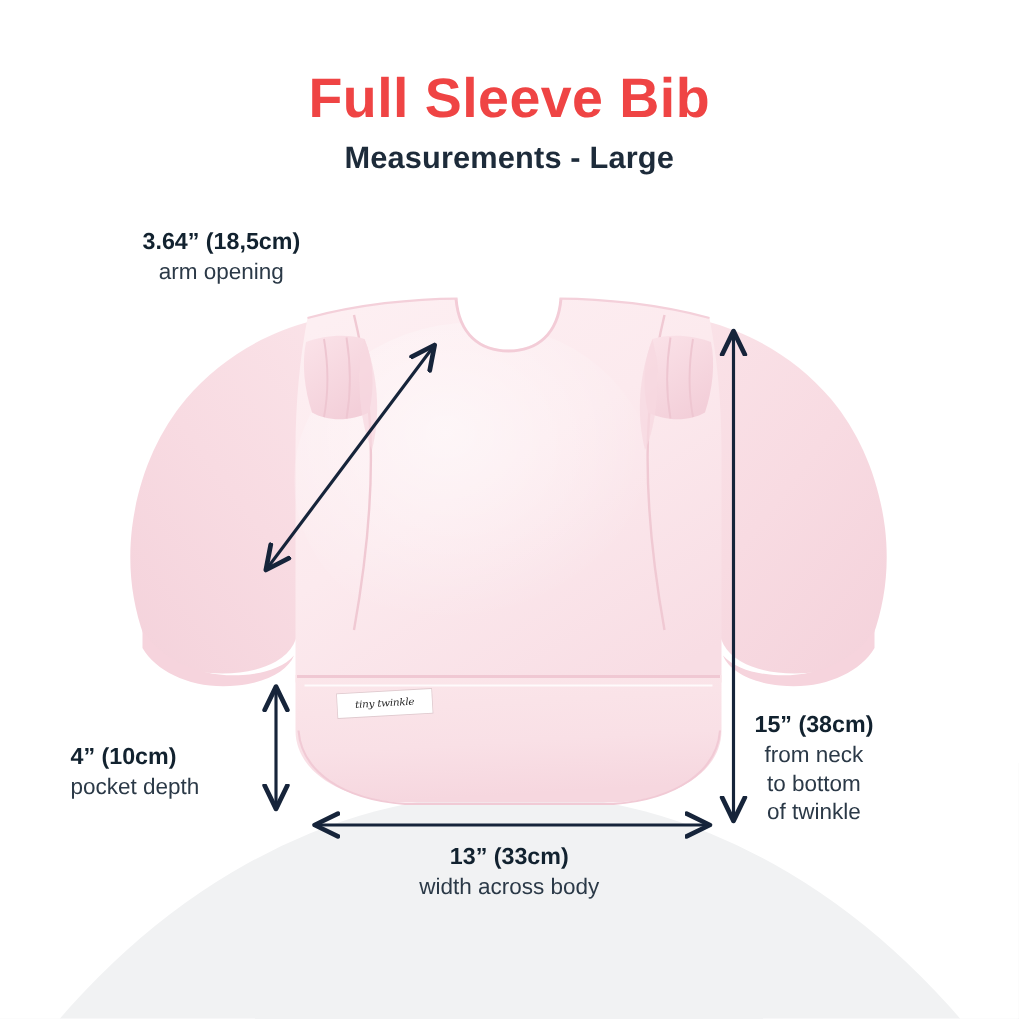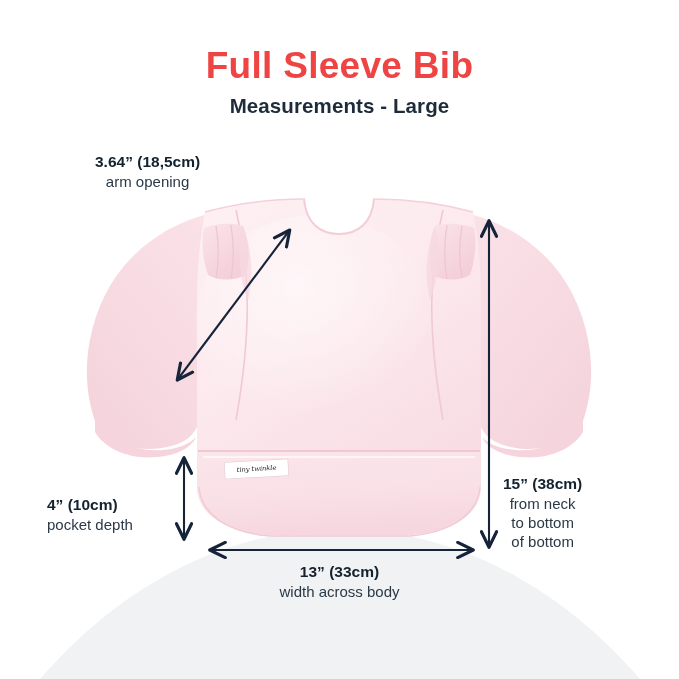--- a/index.html
+++ b/index.html
@@ -302,21 +302,21 @@
 
   <div class="label label-arm">
     <div class="val">3.64” (18,5cm)</div>
     <div class="desc">arm opening</div>
   </div>
 
   <div class="label label-height">
     <div class="val">15” (38cm)</div>
     <div class="desc">from neck</div>
     <div class="desc">to bottom</div>
-    <div class="desc">of bottom</div>
+    <div class="desc">of twinkle</div>
   </div>
 
   <div class="label label-pocket">
     <div class="val">4” (10cm)</div>
     <div class="desc">pocket depth</div>
   </div>
 
   <div class="label label-width">
     <span class="val">13” (33cm)</span>
     <span class="desc">width across body</span>

